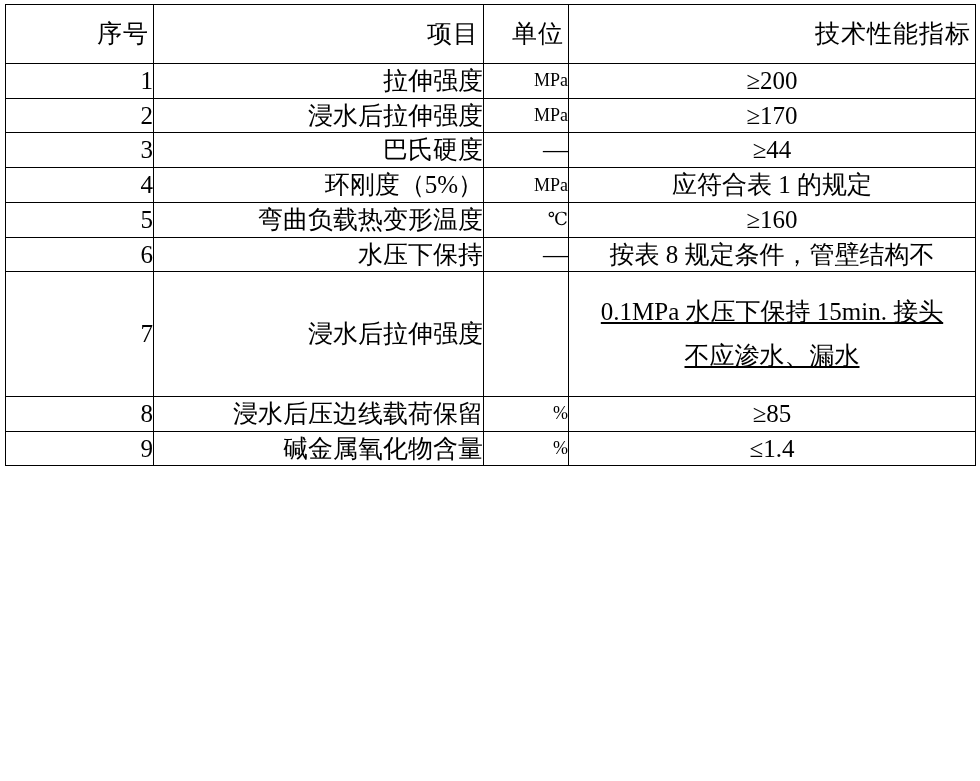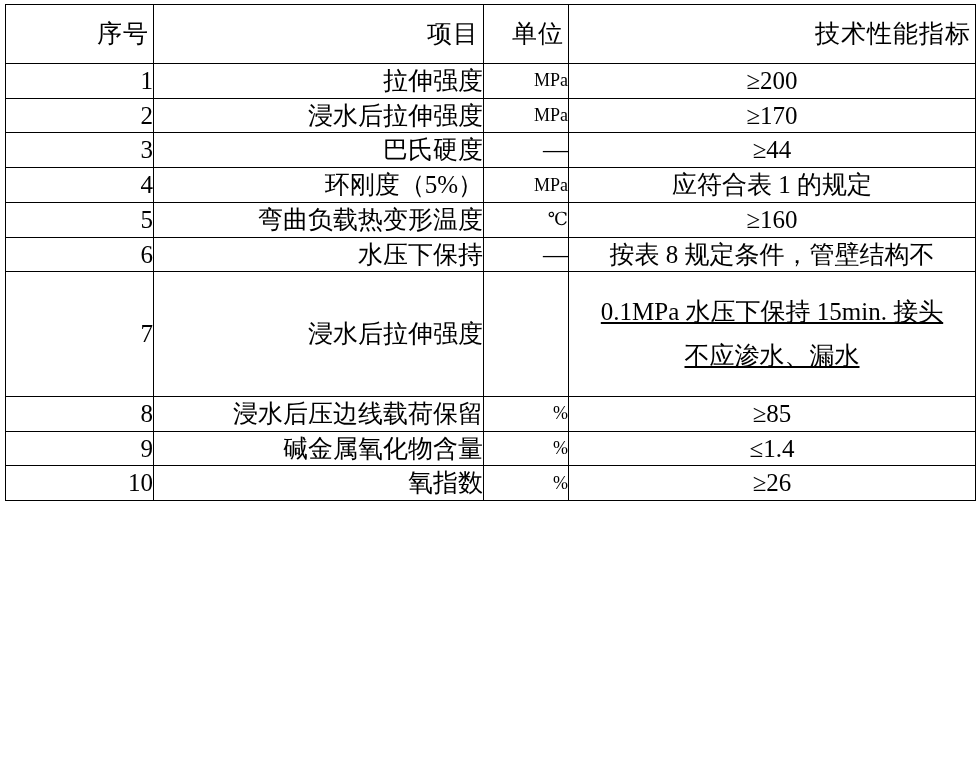--- a/index.html
+++ b/index.html
@@ -139,21 +139,15 @@
         <td class="cell-center">浸水后压边线载荷保留</td>
         <td class="cell-center unit-cell">%</td>
         <td class="cell-left">≥85</td>
       </tr>
       <tr>
         <td class="cell-center">9</td>
         <td class="cell-center">碱金属氧化物含量</td>
         <td class="cell-center unit-cell">%</td>
         <td class="cell-left">≤1.4</td>
       </tr>
-      <tr>
-        <td class="cell-center">10</td>
-        <td class="cell-center">氧指数</td>
-        <td class="cell-center unit-cell">%</td>
-        <td class="cell-left">≥26</td>
-      </tr>
     </tbody>
   </table>
 </div>
 
 </body></html>

